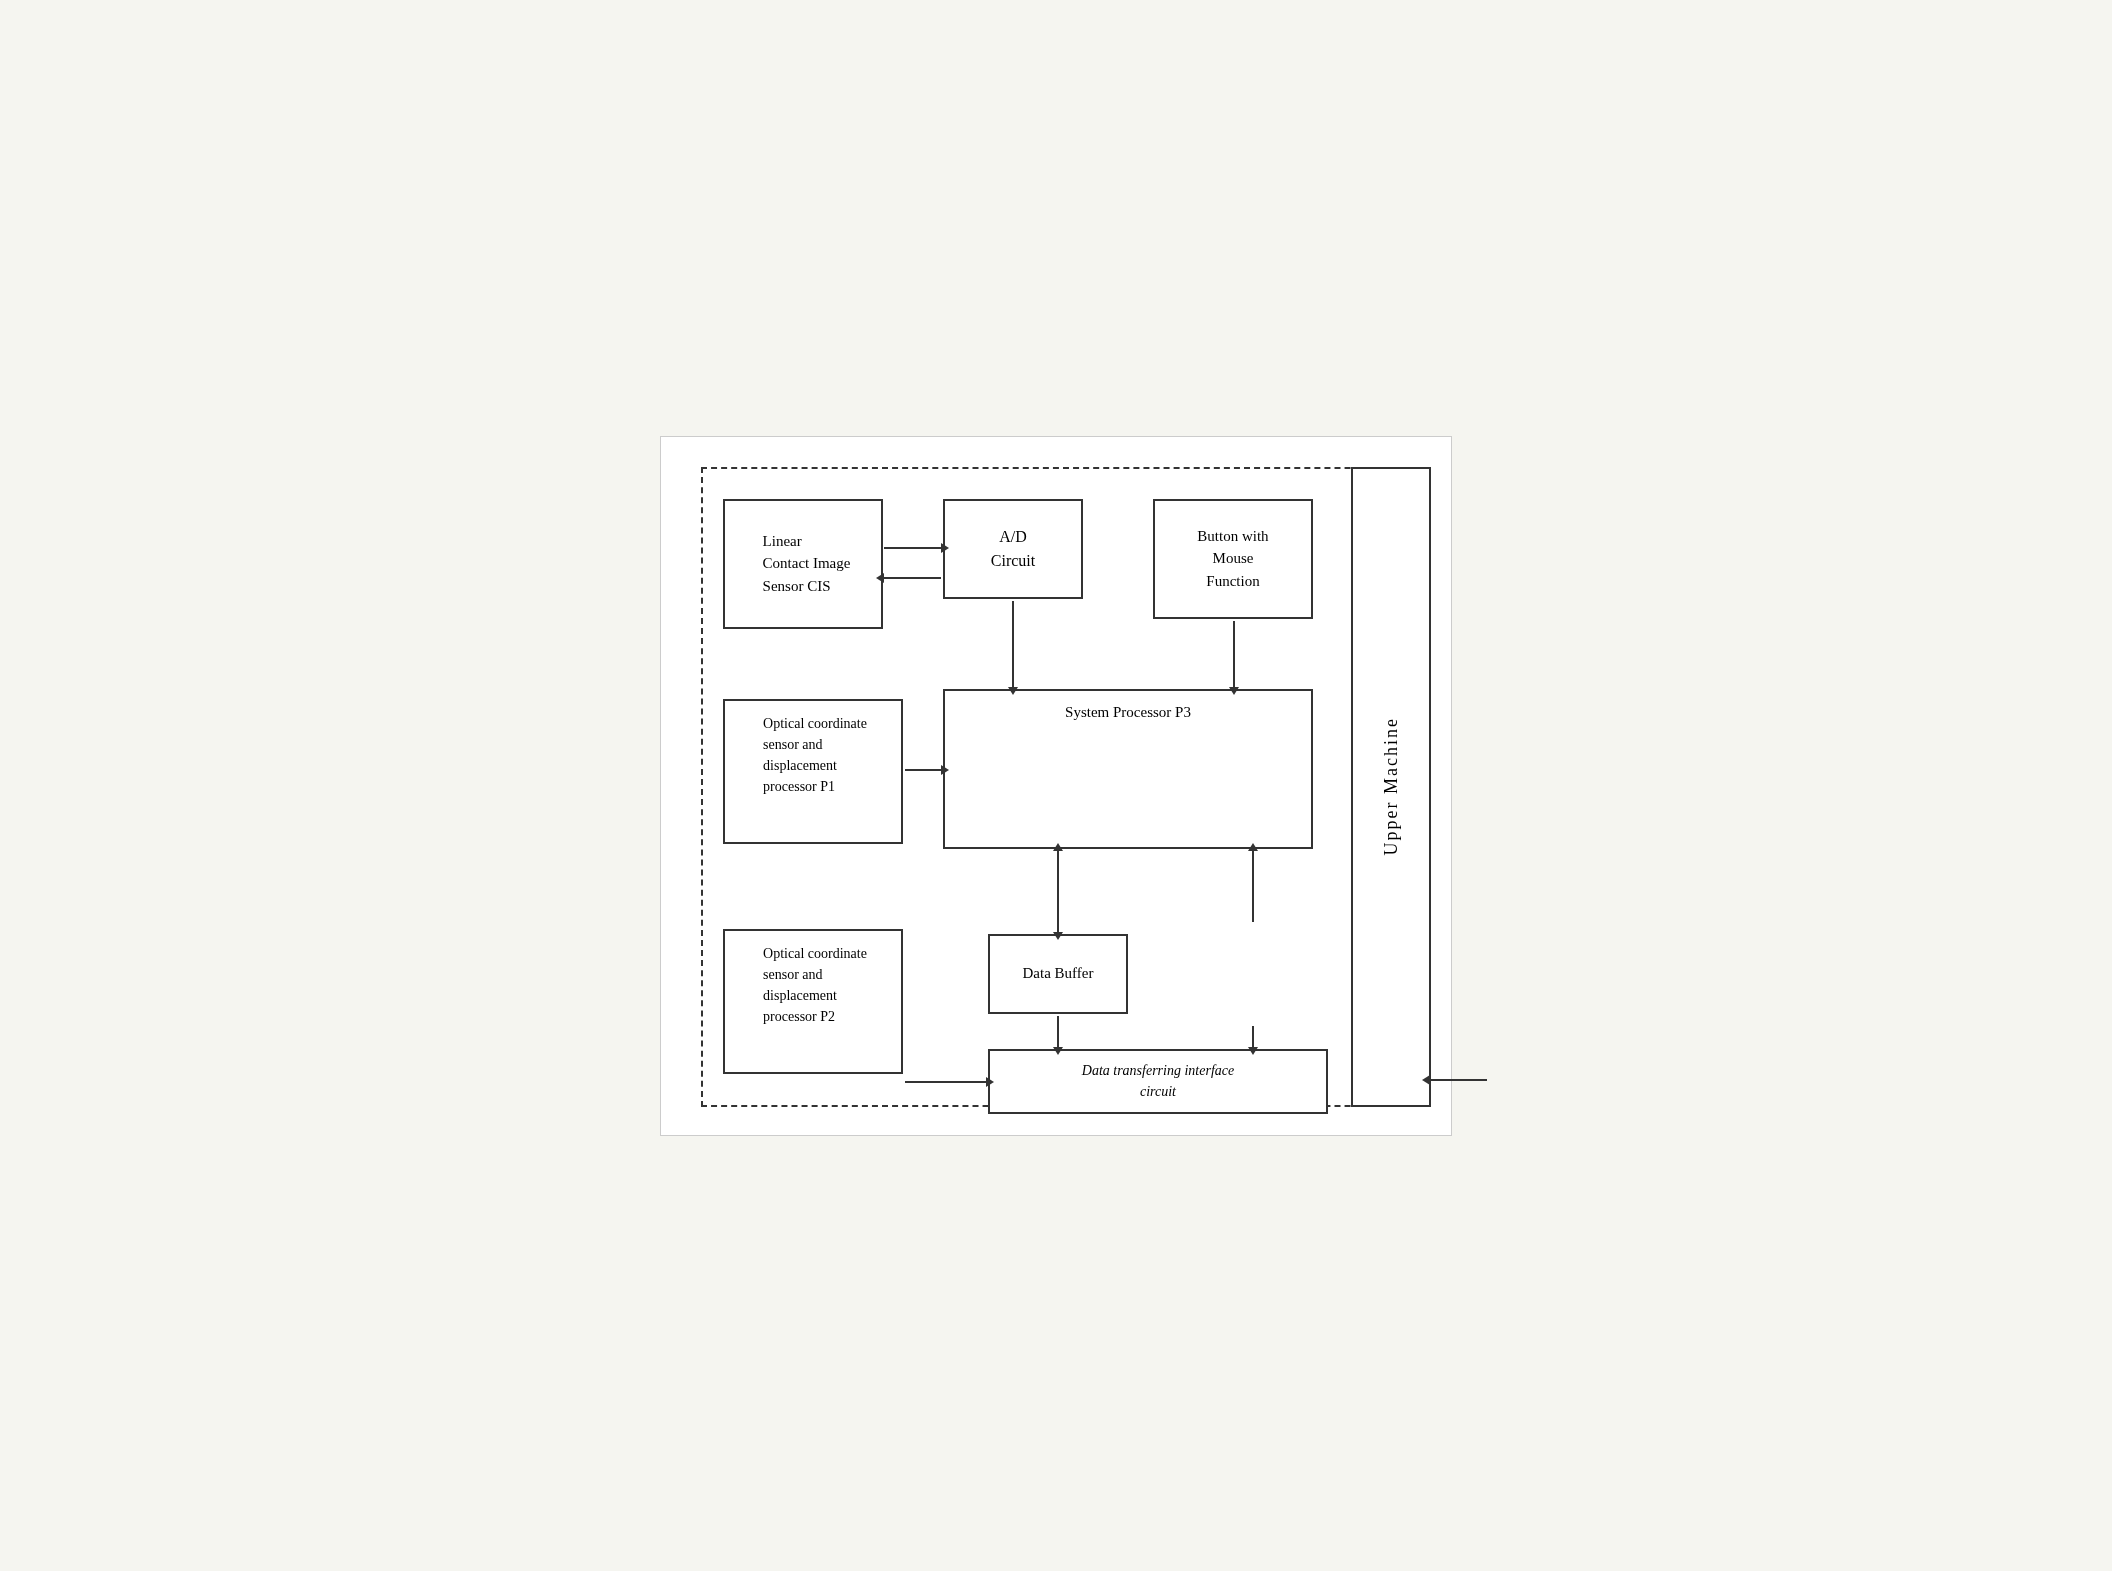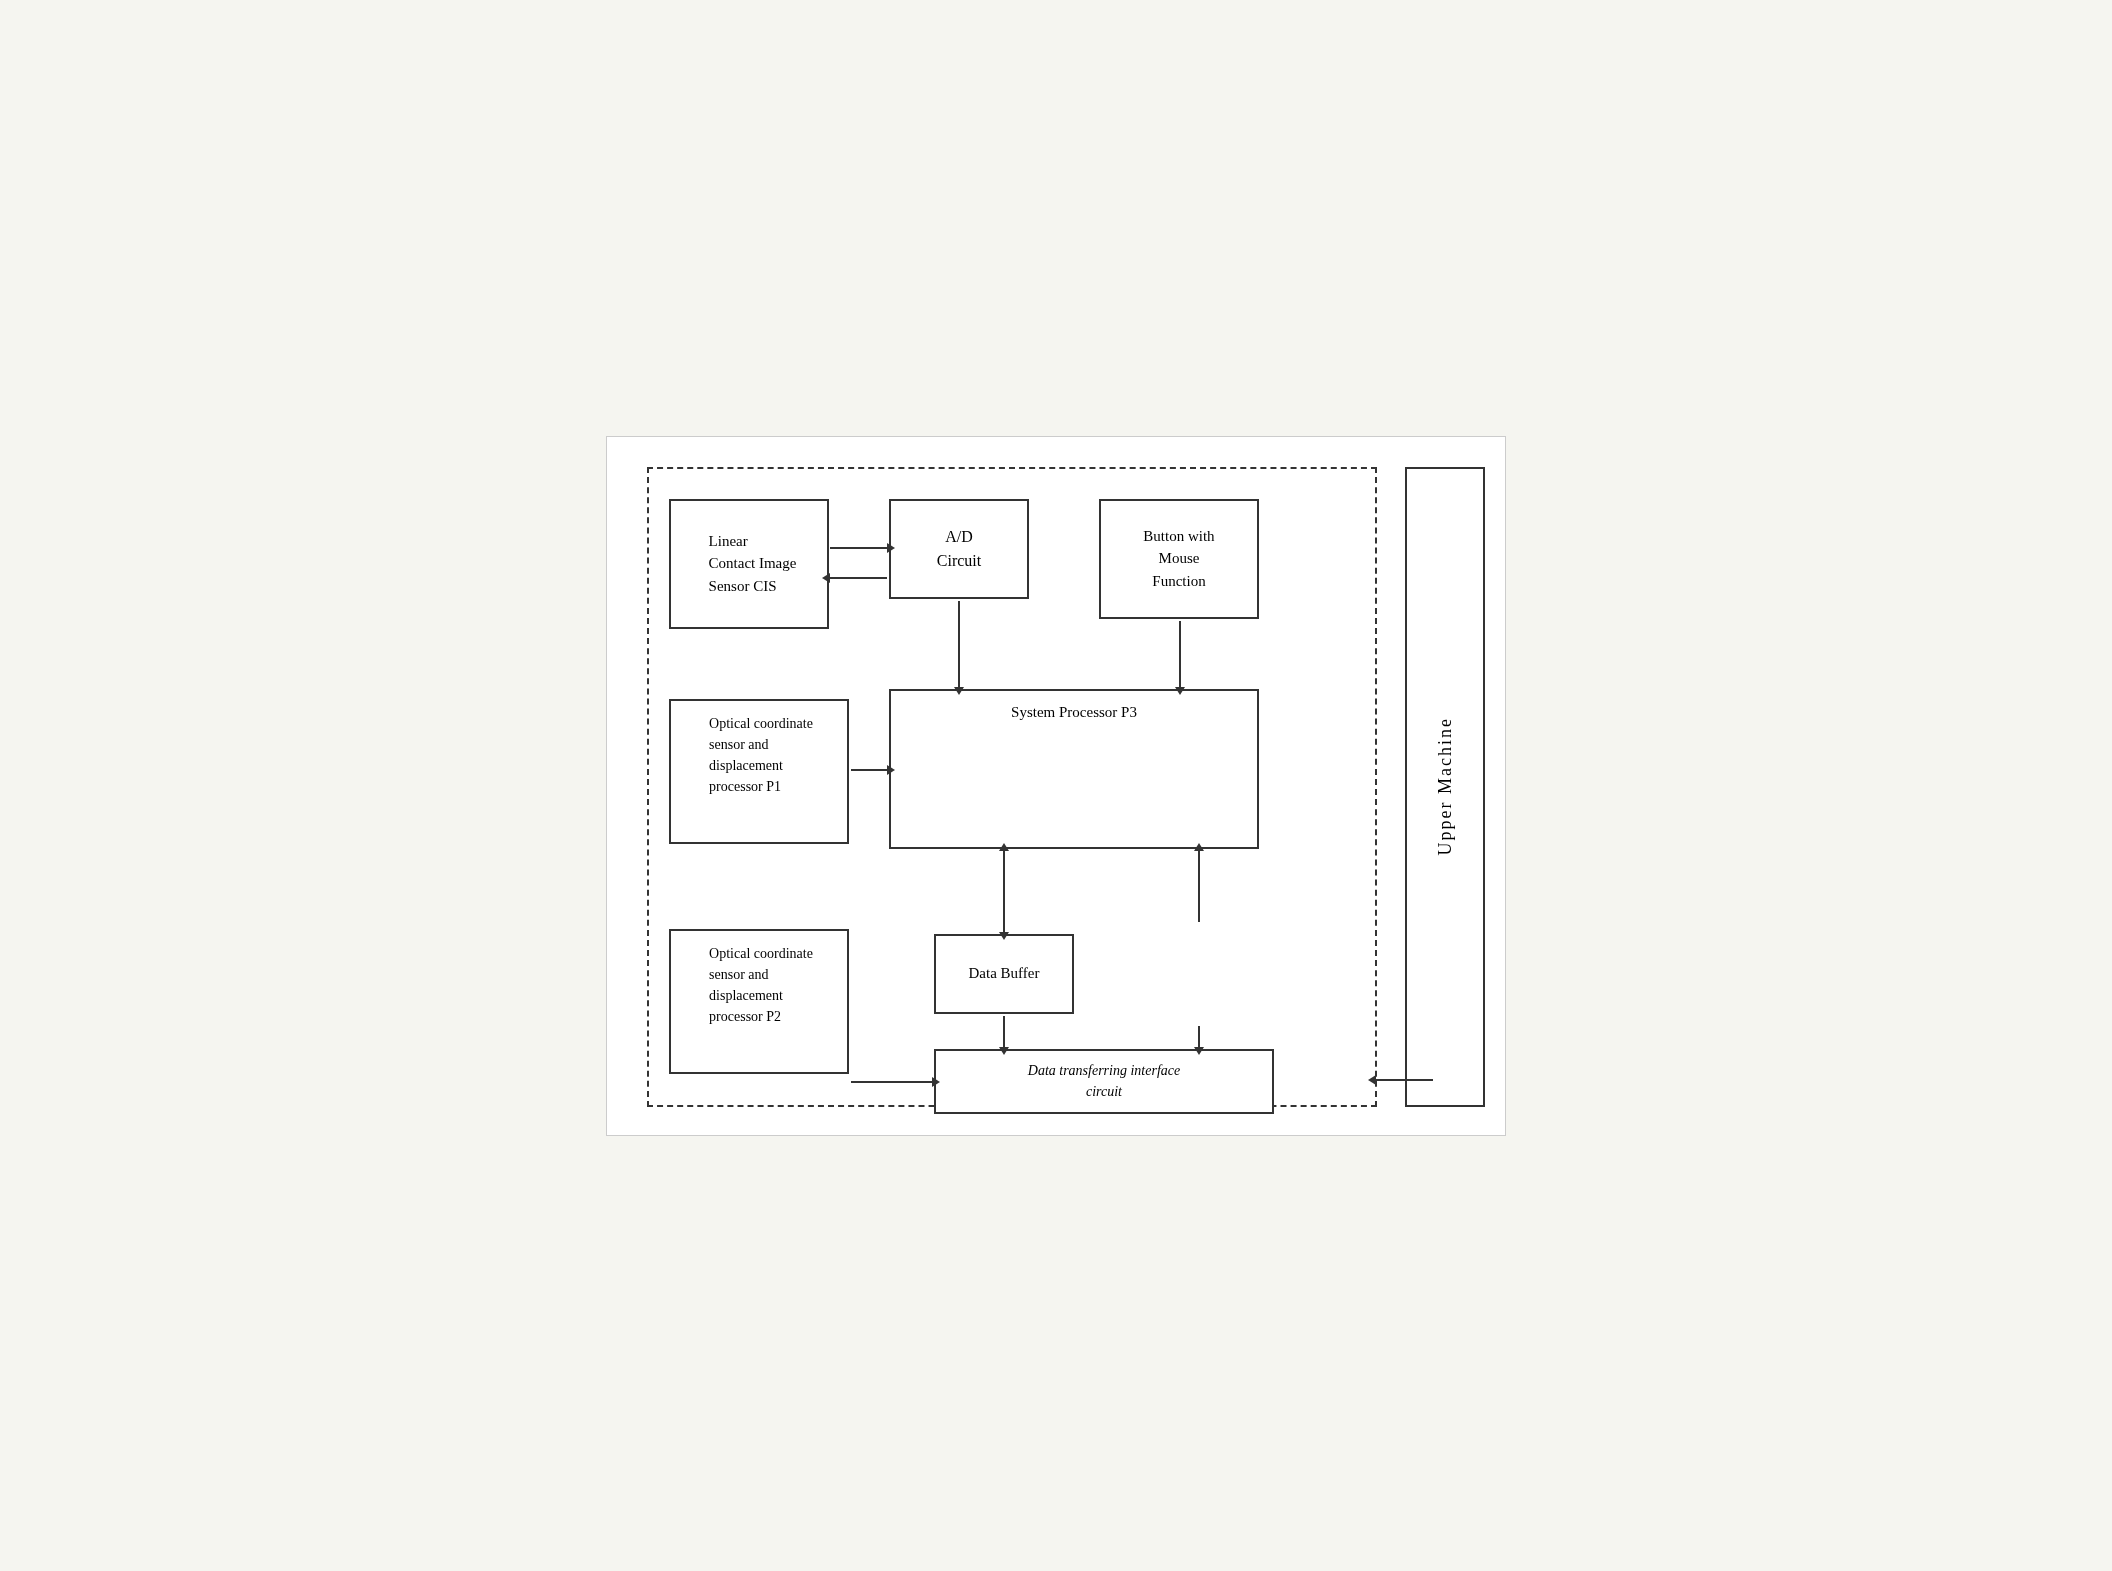--- a/index.html
+++ b/index.html
@@ -7,21 +7,21 @@
       background: #f5f5f0;
       font-family: 'Times New Roman', Times, serif;
       display: flex;
       justify-content: center;
       align-items: center;
       min-height: 100vh;
       padding: 20px;
     }
     .page {
       background: white;
-      width: 900px;
+      width: 792px;
       height: 700px;
       position: relative;
       border: 1px solid #ccc;
     }
     .main-container {
       position: absolute;
       left: 40px;
       top: 30px;
       width: 730px;
       height: 640px;

